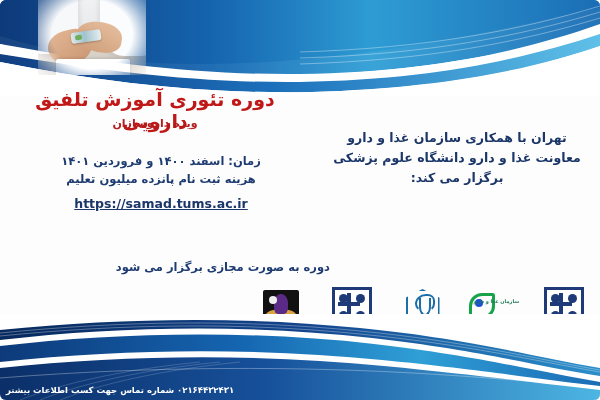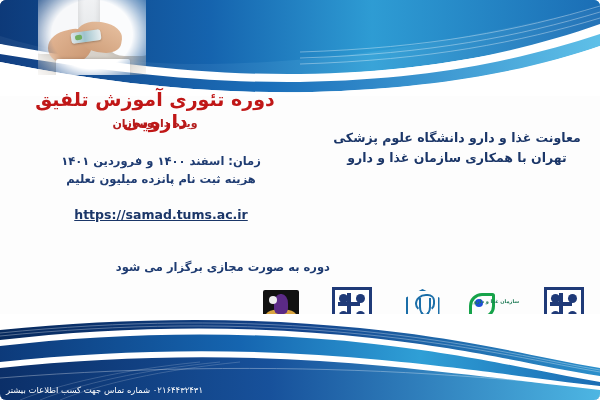--- a/index.html
+++ b/index.html
@@ -65,21 +65,21 @@
   .details{
     position:absolute;left:0;top:152px;width:322px;
     text-align:center;
     color:#1f3c72;
     font-size:11.5px;font-weight:bold;
     line-height:18px;
     direction:rtl;
   }
   .details .url{
     display:block;color:#1b3668;font-size:12.5px;font-weight:bold;
-    direction:ltr;unicode-bidi:embed;margin-top:18px;
+    direction:ltr;unicode-bidi:embed;margin-top:7px;
   }
   .virtual{
     position:absolute;left:0;top:260px;width:330px;
     color:#1f3c72;
     font-size:11.5px;font-weight:bold;direction:rtl;
   }
 
   .organizer{
     position:absolute;right:8px;top:128px;width:270px;
     text-align:center;color:#1b3668;
@@ -134,21 +134,21 @@
     color:#0e2c5c;font-size:3.6px;line-height:5px;font-weight:bold;direction:rtl;
   }
   .addr-mid{
     position:absolute;left:252px;top:340px;width:110px;text-align:center;
     color:#0f2f63;font-size:4px;line-height:5.6px;font-weight:bold;direction:rtl;
   }
 
   .contact{
     position:absolute;left:6px;bottom:5px;width:300px;
     text-align:left;color:#ffffff;
-    font-size:8.5px;font-weight:normal;direction:rtl;
+    font-size:8.5px;font-weight:bold;direction:rtl;
     white-space:nowrap;
   }
   .contact .num{direction:ltr;unicode-bidi:embed;}
 </style>
 </head>
 <body>
 
 <div id="poster">
 
   <div class="top-banner">
@@ -195,22 +195,23 @@
       <div class="hand-b"></div>
       <div class="pill-strip"></div>
       <div class="paper"></div>
     </div>
   </div>
 
   <div class="title">دوره تئوری آموزش تلفیق دارویی</div>
   <div class="subtitle">ویژه داروسازان</div>
 
   <div class="organizer">
+    <div>تهران با همکاری سازمان غذا و دارو</div>
     <div>معاونت غذا و دارو دانشگاه علوم پزشکی</div>
-    <div>تهران با همکاری سازمان غذا و دارو</div>
+    <div>برگزار می کند:</div>
   </div>
 
   <div class="details">
     <div>زمان: اسفند ۱۴۰۰ و فروردین ۱۴۰۱</div>
     <div>هزینه ثبت نام  پانزده میلیون تعلیم</div>
     <a class="url" href="#">https://samad.tums.ac.ir</a>
   </div>
 
   <div class="virtual">دوره به صورت مجازی برگزار می شود</div>
 

